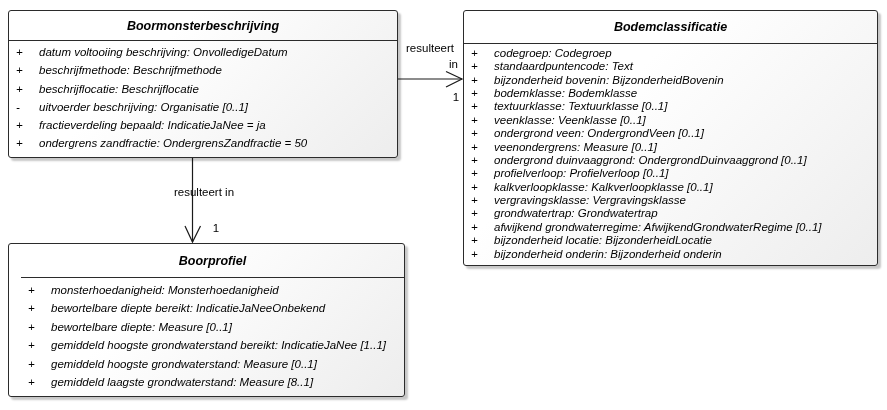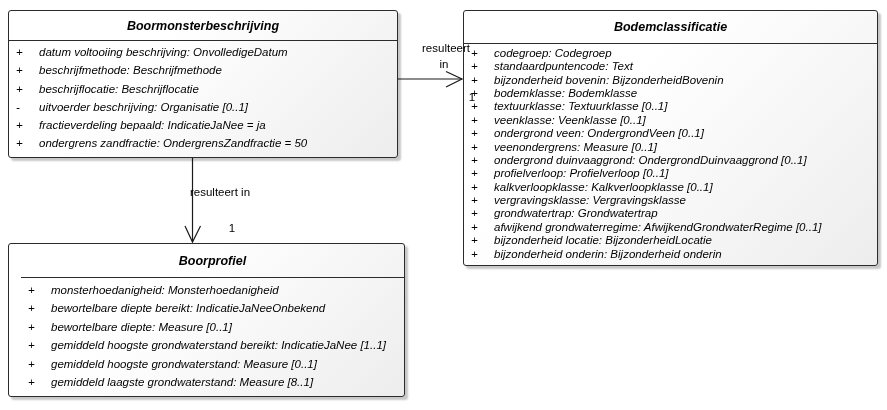--- a/index.html
+++ b/index.html
@@ -69,24 +69,23 @@
     width: 887px; height: 410px;
     pointer-events: none;
   }
   .conn-label {
     position: absolute;
     font-size: 11.5px;
     line-height: 14px;
     color: #000000;
     text-align: center;
     white-space: nowrap;
-    padding-left: 16px;
   }
   #lbl-resulteert-right  { left: 398px; top: 41px;  width: 64px; }
-  #lbl-in-right          { left: 398px; top: 57px;  width: 60px; }
+  #lbl-in-right          { left: 398px; top: 57px;  width: 60px; text-align: right; }
   #lbl-mult-right        { left: 450px; top: 90px;  width: 12px; }
   #lbl-resulteert-bottom { left: 152px; top: 185px; width: 104px; }
   #lbl-mult-bottom       { left: 210px; top: 221px; width: 12px; }
 </style>
 </head>
 <body>
 
 <div class="canvas">
 
   <svg class="connector-layer" width="887" height="410" viewBox="0 0 887 410">

